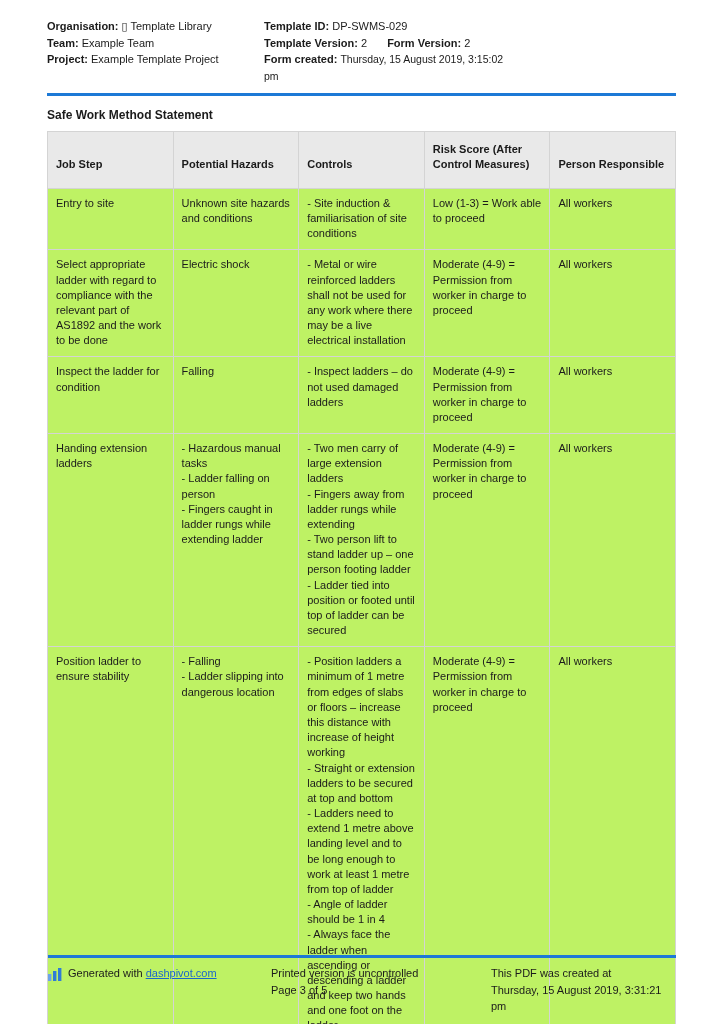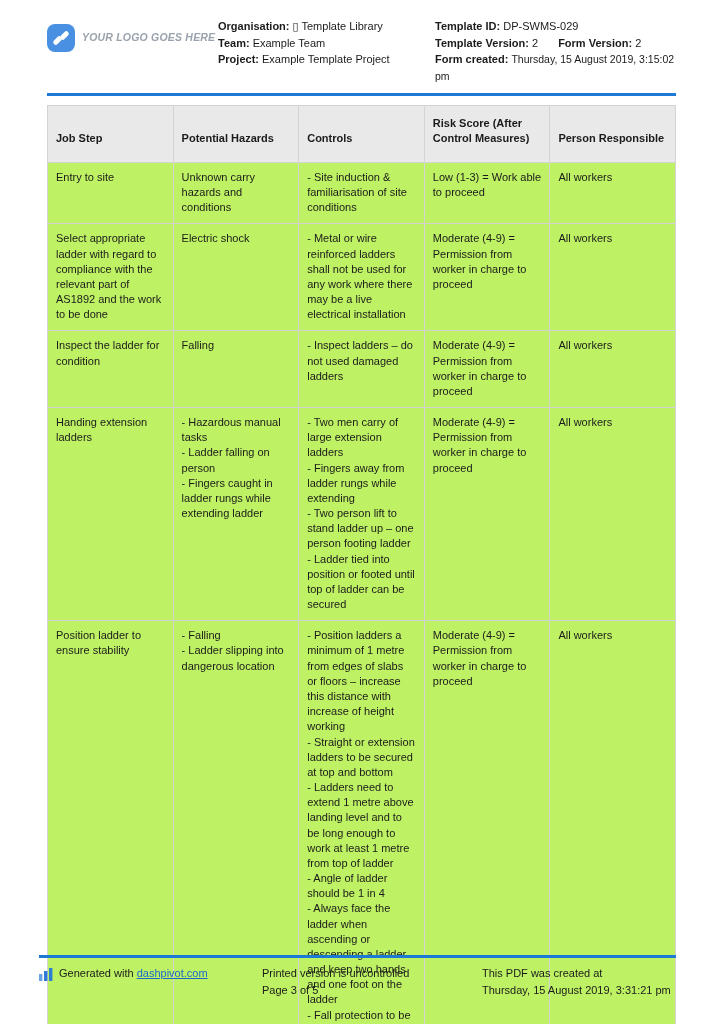--- a/index.html
+++ b/index.html
@@ -56,61 +56,53 @@
   }
   table.swms th{
     background:var(--thead-bg);
     font-weight:bold;vertical-align:bottom;
     padding-top:10px;padding-bottom:16px;
   }
   table.swms td{white-space:pre-line;background:#bef264;}
   table.swms col{width:20%;}
 
   
-  .doc-footer{position:absolute;left:39px;right:47px;top:955px;}
+  .doc-footer{position:absolute;left:48px;right:47px;top:955px;}
   .bottom-rule{height:3px;background:var(--accent);}
   .footer-cols{display:flex;margin-top:7px;font-size:11px;line-height:1.5;}
   .f-left{width:223px;flex:0 0 223px;display:flex;align-items:flex-start;gap:6px;}
   .f-left .txt{padding-top:0;}
   .f-mid{width:220px;flex:0 0 220px;}
   .f-right{flex:1;}
   a.f-link{color:var(--link);text-decoration:underline;cursor:pointer;}
   .bars-icon{flex:0 0 14px;margin-top:2px;}
 </style>
 </head>
 <body>
 
 <div class="content">
 
   <div class="doc-header">
-    <div class="logo-wrap">
-      <div class="logo-badge">
-        <svg width="28" height="28" viewBox="0 0 28 28" aria-hidden="true">
-          <rect x="5.5" y="14" width="10" height="5" rx="2.5" fill="#ffffff" transform="rotate(-45 10.5 16.5)"></rect>
-          <rect x="12.5" y="9" width="10" height="5" rx="2.5" fill="#ffffff" transform="rotate(-45 17.5 11.5)"></rect>
-        </svg>
-      </div>
-      <div class="logo-text">YOUR LOGO GOES HERE</div>
-    </div>
 
     <div class="meta-block org-block">
       <div><span class="lbl">Organisation:</span> <span>▯ Template Library</span></div>
       <div><span class="lbl">Team:</span> <span>Example Team</span></div>
       <div><span class="lbl">Project:</span> <span>Example Template Project</span></div>
     </div>
 
     <div class="meta-block tpl-block">
       <div><span class="lbl">Template ID:</span> <span>DP-SWMS-029</span></div>
       <div><span class="lbl">Template Version:</span> <span>2</span><span class="lbl ver-gap">Form Version:</span> <span>2</span></div>
       <div><span class="lbl">Form created:</span> <span class="created-val">Thursday, 15 August 2019, 3:15:02 pm</span></div>
     </div>
   </div>
 
   <div class="top-rule"></div>
 
+  <div class="doc-title">Safe Work Method Statement</div>
 
   <table class="swms">
     <colgroup>
         <col>
         <col>
         <col>
         <col>
         <col>
       </colgroup>
     <thead>
@@ -118,21 +110,21 @@
         <th>Job Step</th>
         <th>Potential Hazards</th>
         <th>Controls</th>
         <th>Risk Score (After Control Measures)</th>
         <th>Person Responsible</th>
       </tr>
     </thead>
     <tbody>
   <tr>
     <td>Entry to site</td>
-    <td>Unknown carry hazards and conditions</td>
+    <td>Unknown site hazards and conditions</td>
     <td>-  Site induction &amp; familiarisation of site conditions</td>
     <td>Low (1-3) = Work able to proceed</td>
     <td>All workers</td>
   </tr>
 
   <tr>
     <td>Select appropriate ladder with regard to compliance with the relevant part of AS1892 and the work to be done</td>
     <td>Electric shock</td>
     <td>- Metal or wire reinforced ladders shall not be used for any work where there may be a live electrical installation</td>
     <td>Moderate (4-9) = Permission from worker in charge to proceed</td>

